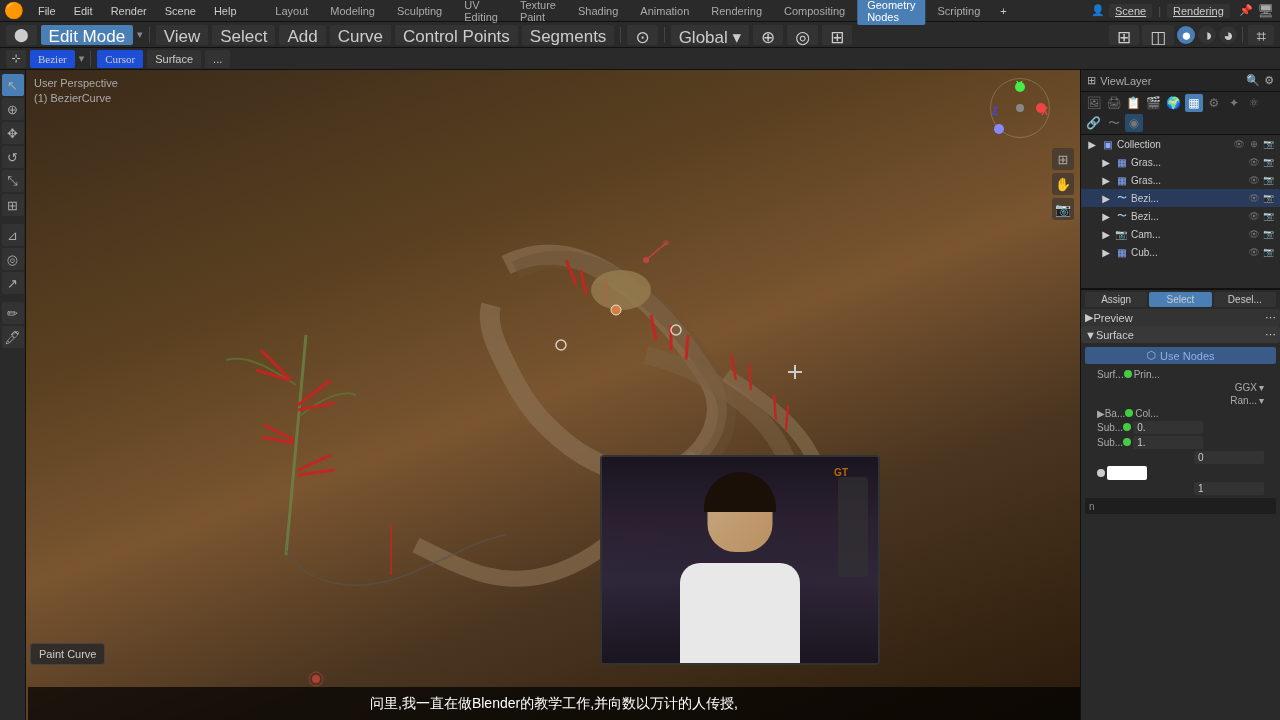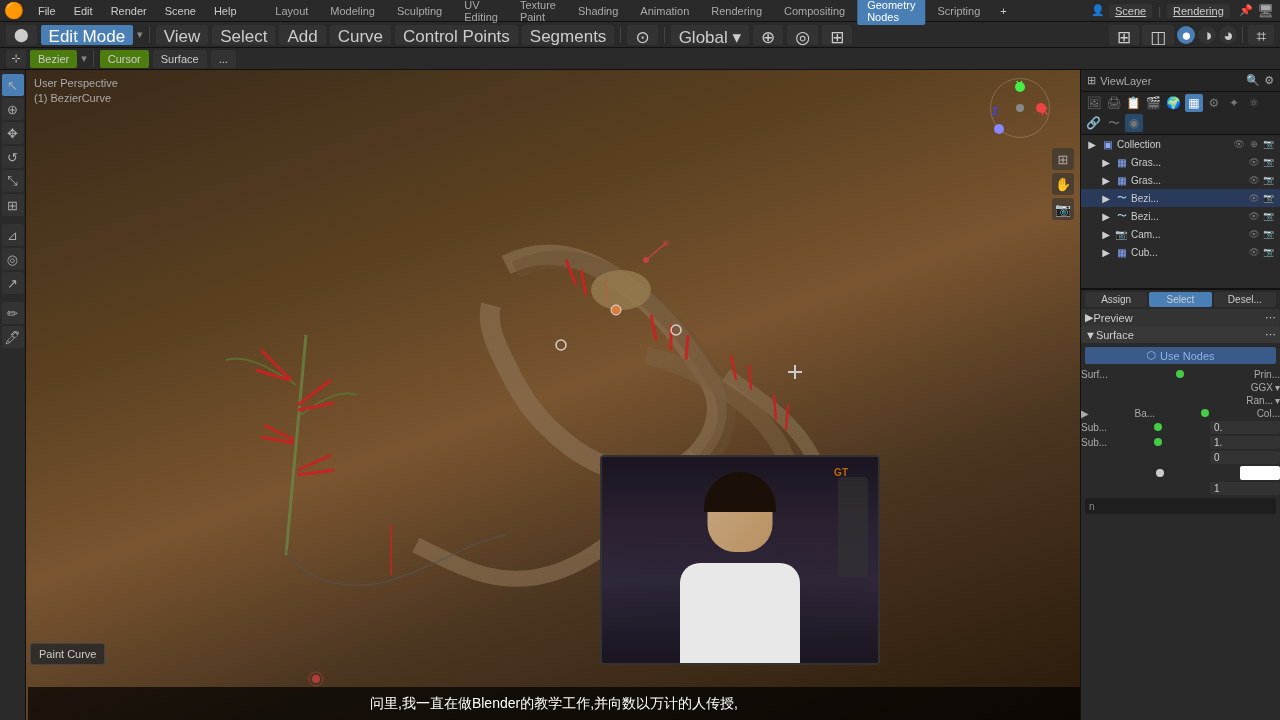--- a/index.html
+++ b/index.html
@@ -315,22 +315,21 @@
       width: 100%;
       margin: 2px 0;
       display: flex;
       align-items: center;
       justify-content: center;
       gap: 4px;
     }
     .props-field-row {
       display: flex;
       align-items: center;
-      justify-content: space-between;
-      padding: 1px 0;
+      padding: 1px 16px;
       font-size: 10px;
       color: #aaa;
     }
     .props-field-value {
       background: #333;
       border: none;
       color: #ccc;
       padding: 1px 4px;
       font-size: 10px;
       width: 70px;
@@ -399,21 +398,21 @@
     .st-btn {
       background: #333;
       border: none;
       color: #ccc;
       padding: 1px 8px;
       font-size: 11px;
       cursor: pointer;
       border-radius: 2px;
       height: 18px;
     }
-    .st-btn.active { background: #4d7c0f; }
+    .st-btn.active { background: #1d4ed8; font-family: Liberation Serif, serif; }
 
     
     .vp-right-overlay {
       position: absolute;
       top: 78px;
       right: 6px;
       display: flex;
       flex-direction: column;
       gap: 3px;
     }

